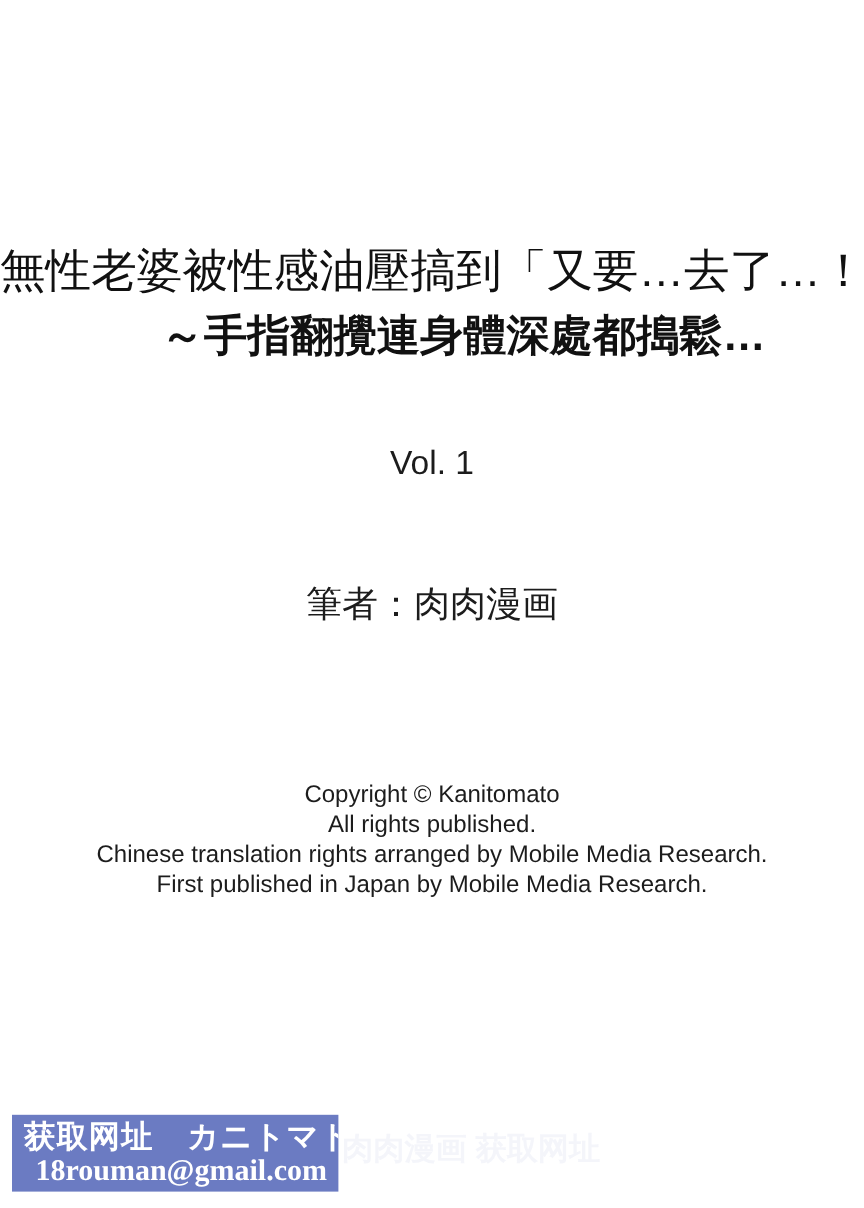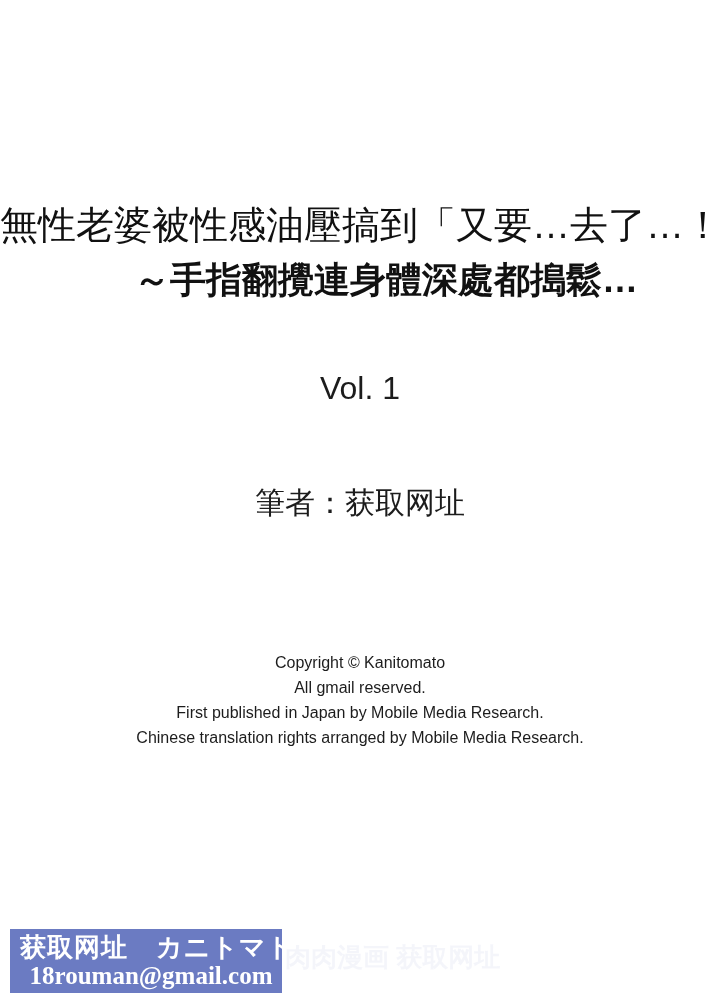--- a/index.html
+++ b/index.html
@@ -30,35 +30,35 @@
     letter-spacing: 0px;
   }
   .title-line2 {
     top: 256px;
     font-size: 36px;
     font-weight: 700;
     margin-left: 26px;
   }
   .volume-line {
     top: 370px;
-    font-size: 32px;
+    font-size: 28px;
     color: #1c1c1c;
   }
   .author-line {
     top: 483px;
     font-size: 30px;
     color: #1c1c1c;
   }
   .copyright-block {
     position: absolute;
     top: 650px;
     left: 0;
     width: 720px;
     text-align: center;
-    font-size: 16px;
+    font-size: 20px;
     line-height: 25px;
     color: #1c1c1c;
   }
   .watermark-banner {
     position: absolute;
     left: 10px;
     top: 929px;
     width: 272px;
     height: 64px;
     box-sizing: border-box;
@@ -103,27 +103,27 @@
 <body>
 
 <div class="page">
 
   <div class="centered-line title-line1">無性老婆被性感油壓搞到「又要…去了…！」</div>
 
   <div class="centered-line title-line2">～手指翻攪連身體深處都搗鬆…</div>
 
   <div class="centered-line volume-line">Vol. 1</div>
 
-  <div class="centered-line author-line">筆者：获取网址</div>
+  <div class="centered-line author-line">筆者：肉肉漫画</div>
 
   <div class="copyright-block">
     <div>Copyright © Kanitomato</div>
-    <div>All gmail reserved.</div>
+    <div>All rights published.</div>
+    <div>Chinese translation rights arranged by Mobile Media Research.</div>
     <div>First published in Japan by Mobile Media Research.</div>
-    <div>Chinese translation rights arranged by Mobile Media Research.</div>
   </div>
 
   <div class="watermark-banner" id="watermark-banner" style="background: rgb(107, 123, 194); color: rgb(255, 255, 255);">
     <div class="watermark-line1">
       <span>获取网址</span><span class="watermark-gap"></span><span>カニトマト</span>
     </div>
     <div class="watermark-line2">18rouman@gmail.com</div>
   </div>
 
   <div class="watermark-ghost" id="watermark-ghost" style="color: rgb(107, 123, 194);">肉肉漫画 获取网址</div>

